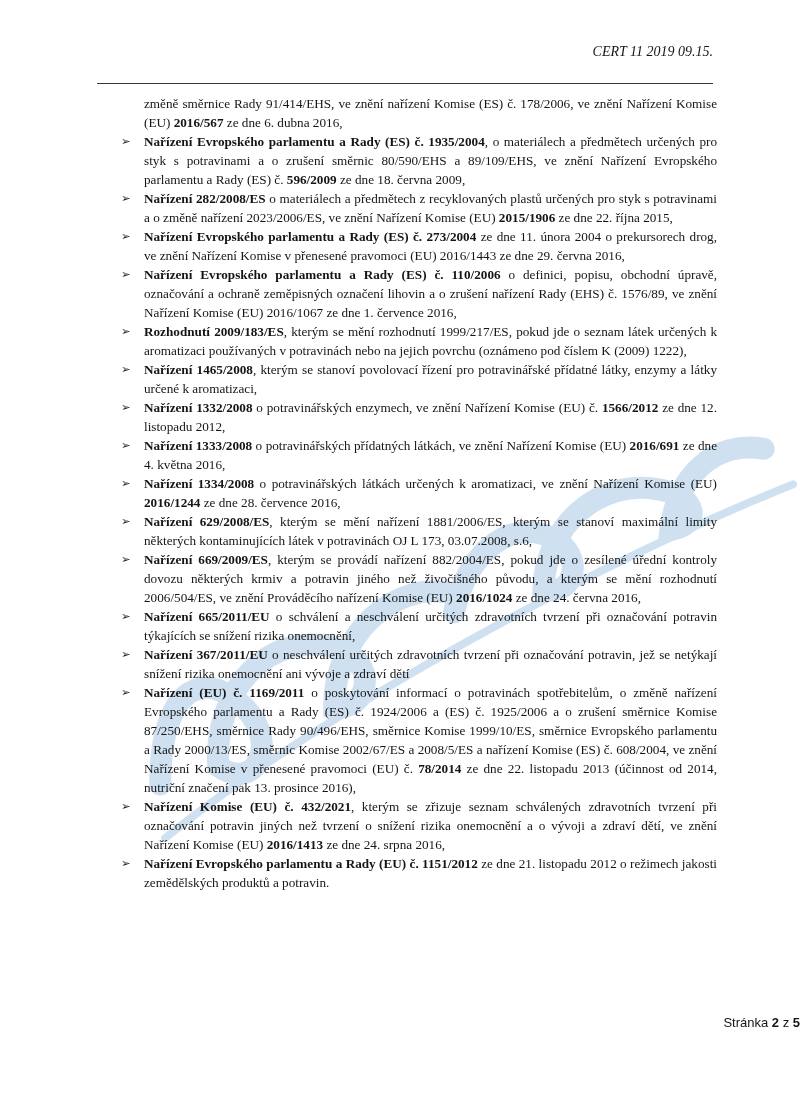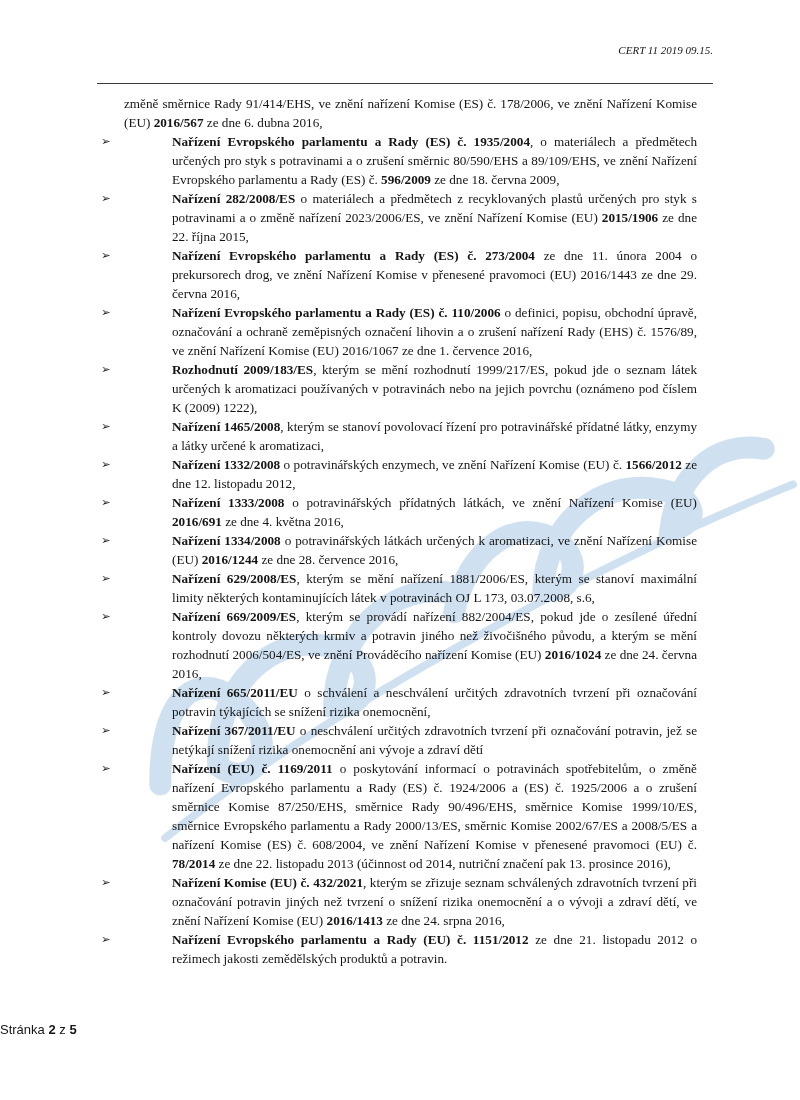--- a/index.html
+++ b/index.html
@@ -10,50 +10,50 @@
     color: #151515;
     position: relative;
   }
   .page {
     position: absolute; inset: 0;
     background: #ffffff;
     overflow: hidden;
   }
   .doc-header {
     position: absolute; top: 44px; right: 87px;
-    font-style: italic; font-size: 11px;
+    font-style: italic; font-size: 14px;
     z-index: 2;
   }
   .header-rule {
     position: absolute; top: 83px; left: 97px; width: 616px;
     border: none; border-top: 1.2px solid #3a3a3a;
     z-index: 2;
   }
   .content {
-    position: absolute; top: 94px; left: 81px; width: 616px;
+    position: absolute; top: 94px; left: 101px; width: 616px;
     font-size: 13.2px; line-height: 19px;
     z-index: 2;
   }
   .continuation {
     margin-left: 43px;
     text-align: justify;
   }
   .reg-list { list-style: none; }
   .reg-list li { display: flex; align-items: flex-start; }
   .marker {
     flex: 0 0 43px; width: 43px; padding-left: 20px;
     font-family: "DejaVu Sans", sans-serif;
     font-size: 11.5px; line-height: 19px;
     color: #222;
   }
-  .item-text { flex: 1; text-align: justify; margin-left: 48px; }
+  .item-text { flex: 1; text-align: justify; }
   .item-text b, .continuation b, .page-footer b { font-weight: bold; }
   .page-footer {
-    position: absolute; bottom: 63px; left: 0; width: 100%;
-    text-align: left;
+    position: absolute; bottom: 70px; left: 0; width: 100%;
+    text-align: right;
     font-family: "Liberation Sans", sans-serif;
     font-size: 13px;
     z-index: 2;
   }
   .watermark {
     position: absolute; top: 230px; left: 0px;
     width: 800px; height: 640px;
     z-index: 1;
     pointer-events: none;
     opacity: 0.55;

